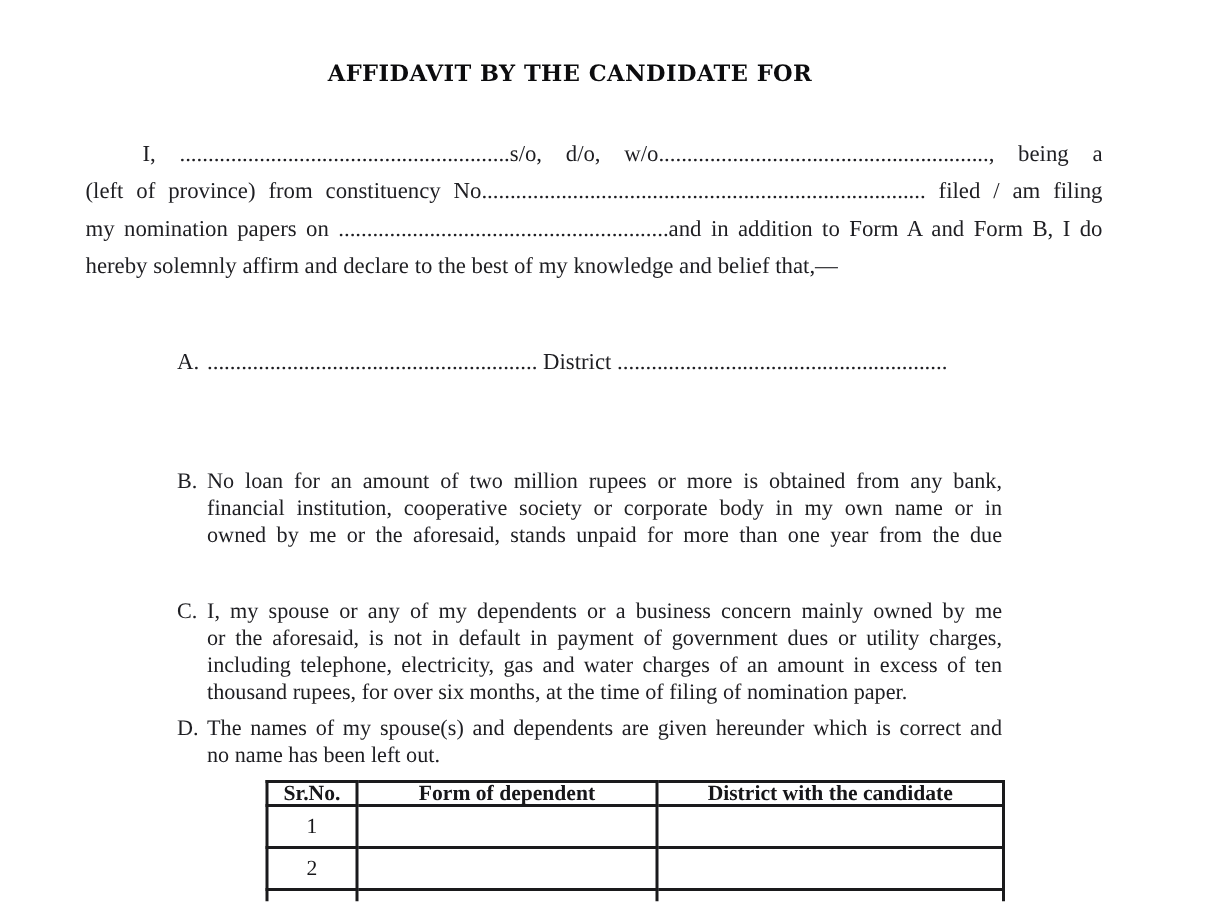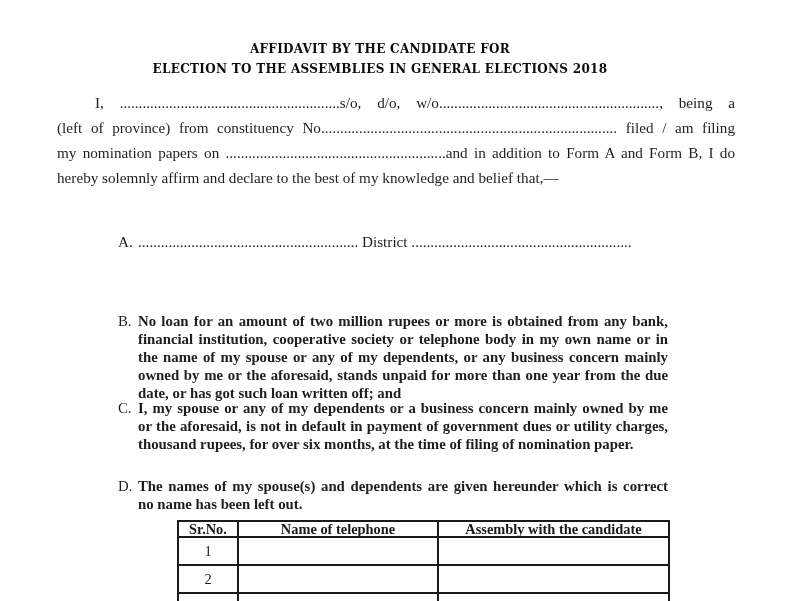--- a/index.html
+++ b/index.html
@@ -13,21 +13,21 @@
     color: #1e1e22;
   }
   .doc-title {
     position: absolute;
     top: 39px;
     left: 40px;
     width: 680px;
     text-align: center;
     font-family: "DejaVu Serif", serif;
     font-weight: bold;
-    font-size: 12px;
+    font-size: 15px;
     line-height: 20px;
     letter-spacing: 0.3px;
     color: #0c0c0e;
   }
   .opening {
     position: absolute;
     top: 90px;
     left: 57px;
     width: 678px;
     font-size: 15.2px;
@@ -43,21 +43,21 @@
     display: flex;
   }
   .sec .letter { width: 20px; flex: none; }
   .sec .sec-body { width: 530px; }
   .sec-a { top: 229px; font-size: 15.2px; line-height: 25px; }
   .sec-a .ln { height: 25px; }
   .sec-b { top: 312px; }
   .sec-c { top: 399px; }
   .sec-d { top: 477px; }
   .tight { font-size: 14.8px; line-height: 18px; }
-  .tight .ln { height: 18px; font-weight: bold; }
+  .tight .ln { height: 18px; }
   .dep-table {
     position: absolute;
     top: 520px;
     left: 177px;
     border-collapse: collapse;
     table-layout: fixed;
     width: 491px;
     font-size: 14.4px;
     color: #17171a;
   }
@@ -75,53 +75,51 @@
   }
   .dep-table tr.body-row td { height: 26px; }
 </style>
 </head>
 <body>
 
 <div class="page">
 
   <div class="doc-title">
     <div>AFFIDAVIT BY THE CANDIDATE FOR</div>
-    <div>ELECTION TO THE ASSEMBLIES IN GENERAL ELECTIONS 2018</div>
   </div>
 
   <div class="opening">
     <div class="ln indent">I, ..........................................................s/o, d/o, w/o.........................................................., being a</div>
     <div class="ln">(left of province) from constituency No..............................................................................  filed / am filing</div>
     <div class="ln">my nomination papers  on ..........................................................and in addition to Form A and Form B, I do</div>
     <div class="ln last">hereby solemnly affirm and declare  to the best of my knowledge and belief that,—</div>
   </div>
 
   <div class="sec sec-a">
     <div class="letter">A.</div>
     <div class="sec-body">
       <div class="ln last">.......................................................... District ..........................................................</div>
     </div>
   </div>
 
   <div class="sec sec-b tight">
     <div class="letter">B.</div>
     <div class="sec-body">
       <div class="ln">No loan for an amount of two million rupees or more is obtained from any bank,</div>
-      <div class="ln">financial institution, cooperative society or telephone body in my own name or in</div>
-      <div class="ln">the name of my spouse or any of my dependents, or any business concern mainly</div>
+      <div class="ln">financial institution, cooperative society or corporate body in my own name or in</div>
       <div class="ln">owned by me or the aforesaid, stands unpaid for more than one year from the due</div>
-      <div class="ln last">date, or has got such loan written off; and</div>
     </div>
   </div>
 
   <div class="sec sec-c tight">
     <div class="letter">C.</div>
     <div class="sec-body">
       <div class="ln">I, my spouse or any of my dependents or a business concern mainly owned by me</div>
       <div class="ln">or the aforesaid, is not in default in payment of government dues or utility charges,</div>
+      <div class="ln">including telephone, electricity, gas and water charges of an amount in excess of ten</div>
       <div class="ln last">thousand rupees, for over six months,  at the time of filing of nomination paper.</div>
     </div>
   </div>
 
   <div class="sec sec-d tight">
     <div class="letter">D.</div>
     <div class="sec-body">
       <div class="ln">The names of my spouse(s) and dependents are given hereunder which is correct and</div>
       <div class="ln last">no name has been left out.</div>
     </div>
@@ -129,22 +127,22 @@
 
   <table class="dep-table">
     <colgroup>
       <col style="width:60px">
       <col style="width:200px">
       <col style="width:231px">
     </colgroup>
     <tbody>
       <tr class="hdr">
         <td>Sr.No.</td>
-        <td>Name of telephone</td>
-        <td>Assembly with the candidate</td>
+        <td>Form of dependent</td>
+        <td>District with the candidate</td>
       </tr>
       <tr class="body-row">
         <td>1</td>
         <td></td>
         <td></td>
       </tr>
       <tr class="body-row">
         <td>2</td>
         <td></td>
         <td></td>

